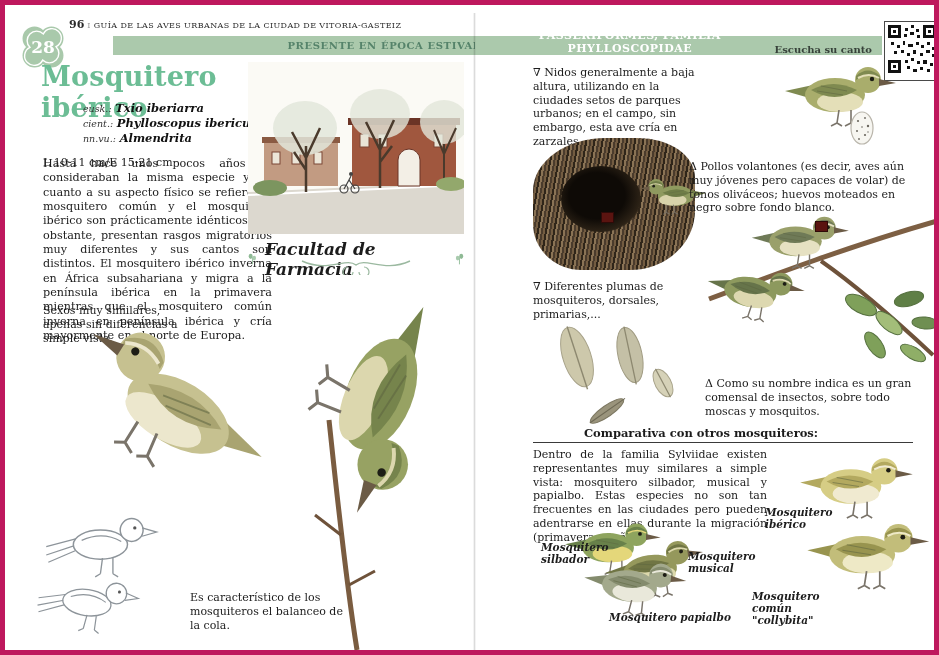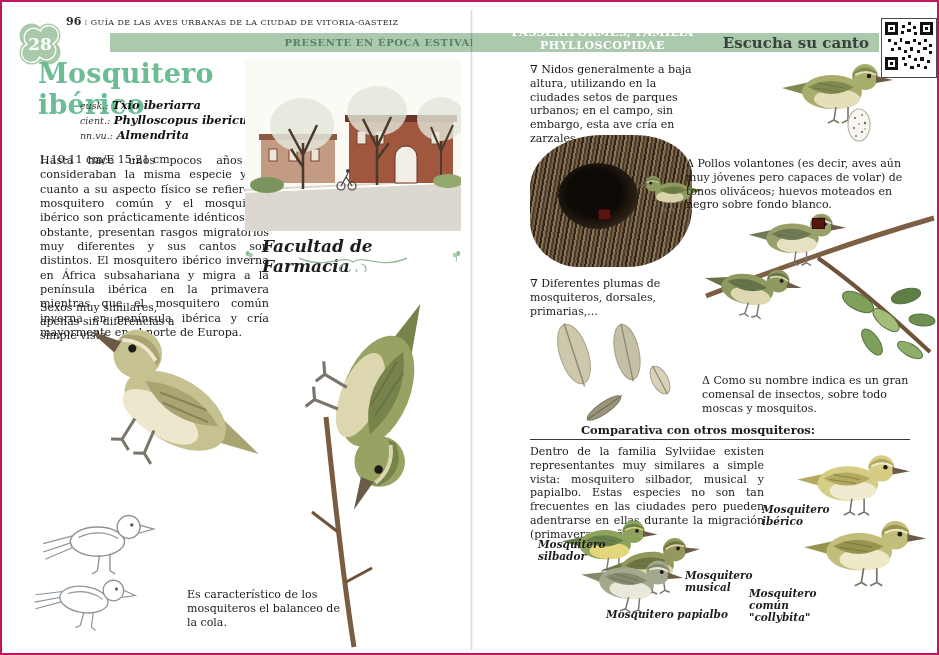--- a/index.html
+++ b/index.html
@@ -1,27 +1,27 @@
 <!DOCTYPE html>
 <html><head>
 <meta charset="utf-8">
 <style>
   html,body{margin:0;padding:0;background:#e8e8e8;}
-  .sheet{position:relative;width:939px;height:655px;background:#fff;border:2px solid #be185d;
+  .sheet{position:relative;width:939px;height:655px;background:#fff;border:5px solid #be185d;
          box-sizing:border-box;overflow:hidden;font-family:"DejaVu Serif", serif;color:#1c1c1c;}
   .abs{position:absolute;}
   
   .hdr{font-size:8px;letter-spacing:.4px;color:#2b2b2b;white-space:nowrap;}
   .hdr b{font-size:11px;letter-spacing:0;}
   .band{height:19px;background:#abc9ac;display:flex;align-items:center;}
   .band-left{justify-content:center;padding-left:90px;font-weight:bold;font-size:10px;
              letter-spacing:.6px;color:#55836a;}
   .band-right .bandtitle{flex:1;text-align:center;font-weight:bold;font-size:11px;
              letter-spacing:.5px;color:#ffffff;padding-left:10px;}
-  .band-right .listen{font-weight:bold;font-size:15px;color:#37423a;margin-right:10px;}
+  .band-right .listen{font-weight:bold;font-size:10px;color:#37423a;margin-right:10px;}
   .qrbox{border:1px solid #4a4a4a;background:#fff;padding:3px;}
   
   .title{font-size:27px;font-weight:bold;color:#6cbd95;letter-spacing:.2px;}
   .meta{font-size:11.5px;line-height:14px;}
   .meta .lab{font-style:italic;font-size:9.5px;color:#333;margin-left:40px;}
   .meta .val{font-style:italic;font-weight:bold;color:#111;}
   .sizeline{font-size:11px;margin-top:15px;}
   .bodytext{font-size:11.2px;line-height:1.28;text-align:justify;}
   .note{font-size:11px;line-height:1.25;}
   .cap{font-size:11px;line-height:1.25;}
@@ -316,21 +316,21 @@
   <svg class="bird" style="left:558px;top:510px;width:104px;height:62px;
        --c1:#8ea45e;--c2:#68814a;--c3:#e4d77a;" viewBox="0 0 120 72">
       <use href="#warbler"></use>
     </svg>
   <div class="abs speclabel" style="left:536px;top:536px;width:70px;">Mosquitero silbador</div>
 
   <svg class="bird" style="left:598px;top:530px;width:108px;height:65px;transform:rotate(-8deg);
        --c1:#95985c;--c2:#707544;--c3:#dcd8ac;" viewBox="0 0 120 72">
       <use href="#warbler"></use>
     </svg>
-  <div class="abs speclabel" style="left:683px;top:567px;width:78px;">Mosquitero musical</div>
+  <div class="abs speclabel" style="left:683px;top:545px;width:78px;">Mosquitero musical</div>
 
   <svg class="bird" style="left:577px;top:547px;width:110px;height:66px;transform:rotate(6deg);
        --c1:#a3a98c;--c2:#848b6d;--c3:#e9e8da;" viewBox="0 0 120 72">
       <use href="#warbler"></use>
     </svg>
   <div class="abs speclabel" style="left:580px;top:606px;width:170px;text-align:center;">Mosquitero papialbo</div>
 
   <svg class="bird" style="left:800px;top:508px;width:132px;height:79px;
        --c1:#c2bd7a;--c2:#98944f;--c3:#eee9c6;" viewBox="0 0 120 72">
       <use href="#warbler"></use>

